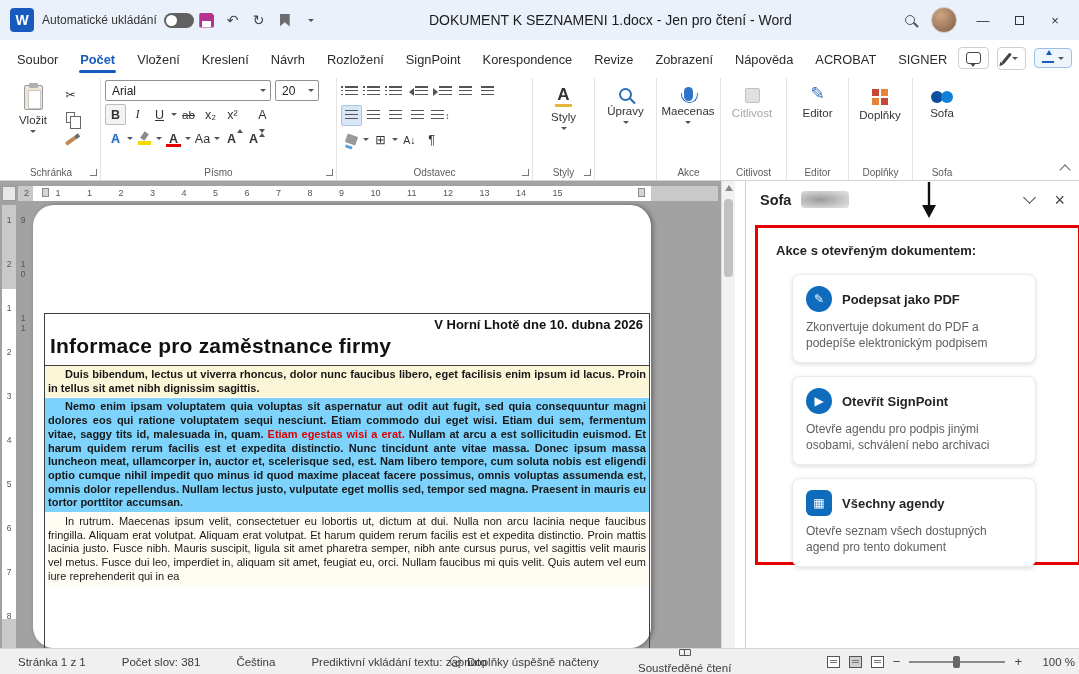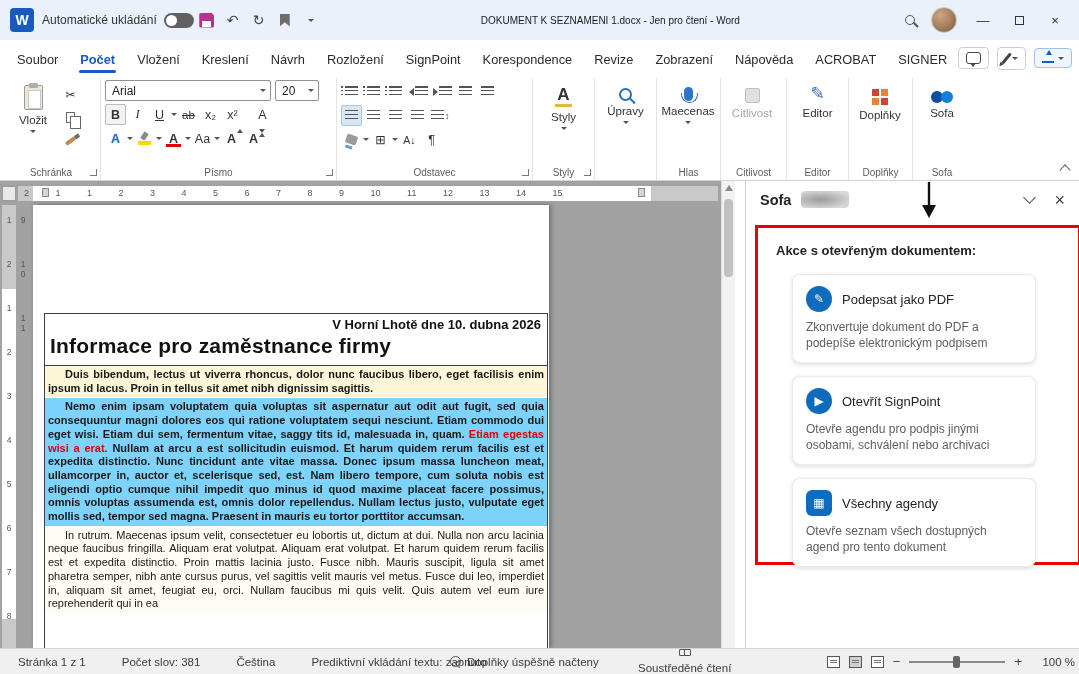--- a/index.html
+++ b/index.html
@@ -12,21 +12,21 @@
   .word-logo { width:24px; height:24px; background:#185abd; color:#fff; border-radius:4px; display:flex; align-items:center; justify-content:center; font-weight:bold; font-size:14px; margin:0 8px 0 4px; }
   .autosave { display:flex; align-items:center; gap:7px; font-size:12px; color:#333; }
   .toggle { width:30px; height:15px; background:#616161; border-radius:8px; position:relative; }
   .toggle::after { content:""; position:absolute; left:2px; top:2px; width:11px; height:11px; border-radius:50%; background:#fff; }
   .tb-ic { width:26px; height:26px; display:flex; align-items:center; justify-content:center; font-size:14px; color:#444; border-radius:4px; }
   .save-ic { width:15px; height:15px; background:#b5338f; border-radius:2px; position:relative; clip-path:polygon(0 0,80% 0,100% 20%,100% 100%,0 100%); }
   .save-ic::after { content:""; position:absolute; left:3px; bottom:1px; width:9px; height:6px; background:#fff; }
   .bookmark-ic { width:10px; height:13px; background:#6d6d6d; clip-path:polygon(0 0,100% 0,100% 100%,50% 68%,0 100%); }
   .chev { width:0; height:0; border-left:4px solid transparent; border-right:4px solid transparent; border-top:4px solid #555; }
   .chev.sm { border-left-width:3px; border-right-width:3px; border-top-width:3.5px; }
-  .title-center { flex:1; text-align:center; font-size:10px; color:#1b1b1b; white-space:nowrap; overflow:hidden; }
+  .title-center { flex:1; text-align:center; font-size:14px; color:#1b1b1b; white-space:nowrap; overflow:hidden; }
   .search-ic { width:10px; height:10px; border:1.6px solid #555; border-radius:50%; position:relative; }
   .search-ic::after { content:""; position:absolute; width:6px; height:1.6px; background:#555; transform:rotate(45deg); right:-5px; bottom:-2px; }
   .avatar { width:26px; height:26px; border-radius:50%; background:radial-gradient(circle at 35% 30%, #cfa684, #7d5a3c 70%, #4c3categories); background:radial-gradient(circle at 35% 30%, #cfa684, #7d5a3c); border:1px solid #c9c9c9; margin:0 8px; }
   .win-btn { width:36px; height:30px; display:flex; align-items:center; justify-content:center; font-size:13px; color:#333; }
   .restore-ic { width:9px; height:9px; border:1px solid #333; }
 
   
   .tabsrow { position:absolute; top:40px; left:0; right:0; height:36px; background:#fff; display:flex; align-items:center; padding:0 6px; }
   .tab { padding:8px 11px 6px; font-size:12.8px; color:#2b2b2b; cursor:default; position:relative; }
   .tab.active { color:#185abd; font-weight:bold; }
@@ -103,21 +103,21 @@
   .main { position:absolute; top:181px; bottom:26px; left:0; right:0; display:flex;gap:10px; }
   .doc-area { width:735px; position:relative; background:#a2a2a2; overflow:hidden; }
   .hruler { position:absolute; top:5px; left:18px; width:700px; height:15px; background:#c9c9c9; }
   .hruler-page { position:absolute; left:15px; width:618px; top:0; bottom:0; background:#ffffff; }
   .hruler-nums { position:absolute; left:6px; right:0; top:0; height:15px; line-height:15px; font-size:9px; color:#555; word-spacing:24px; white-space:nowrap; overflow:hidden; }
   .ind-marker { position:absolute; top:2px; width:7px; height:9px; background:#d6d6d6; border:1px solid #8a8a8a; }
   .tabsel { position:absolute; top:5px; left:2px; width:14px; height:15px; background:#e8e8e8; border:1px solid #9a9a9a; }
   .vruler { position:absolute; top:24px; bottom:0; left:2px; width:14px; background:#c9c9c9; }
   .vruler-white { position:absolute; left:0; right:0; top:84px; height:330px; background:#fff; }
   .vruler-nums { position:absolute; inset:0; writing-mode:vertical-lr; text-orientation:upright; word-spacing:24px; font-size:8.5px; color:#555; padding-top:10px; text-align:left; line-height:14px; }
-  .page { position:absolute; left:33px; top:24px; width:516px; bottom:0; background:#fff; box-shadow:2px 0 5px rgba(0,0,0,.35); }
+  .page { position:absolute; left:33px; top:24px; width:618px; bottom:0; background:#fff; box-shadow:2px 0 5px rgba(0,0,0,.35);border-radius:21px; }
   .content-box { position:absolute; left:11px; right:1px; top:108px; bottom:0; border:1px solid #3f3f3f; border-bottom:none; }
   .date-line { font-weight:bold; font-size:13px; text-align:right; padding:3px 6px 1px; color:#111; }
   .doc-heading { font-weight:bold; font-size:21px; color:#111; padding:1px 5px 7px; border-bottom:1px solid #3f3f3f; letter-spacing:.2px; }
   .para { font-size:11px; line-height:13.7px; text-align:justify; color:#181818; padding:2px 3px; text-indent:17px; margin-bottom:1px; }
   .p-bold { font-weight:bold; background:#fbf6d8; }
   .p-yellow { background:#7dd3fc;font-weight:bold; }
   .p-last { background:#fffdf3; }
   .red-text { color:#e00000; }
   .doc-scroll { position:absolute; right:0; top:0; bottom:0; width:14px; background:#f2f2f2; border-left:1px solid #dcdcdc; }
   .doc-thumb { position:absolute; left:2px; top:18px; width:9px; height:78px; background:#c1c1c1; border-radius:4px; }
@@ -131,21 +131,21 @@
   .pane-header-right { margin-left:auto; display:flex; align-items:center; gap:20px; }
   .pane-chev { width:9px; height:9px; border-left:1.6px solid #444; border-bottom:1.6px solid #444; transform:rotate(-45deg); margin-top:-4px; }
   .pane-close { font-size:18px; color:#444; line-height:14px; }
   .redbox { position:absolute; left:9px; top:44px; width:326px; height:340px; border:3px solid #e60000; background:#fff; }
   .section-label { padding:15px 16px 0 18px; font-size:13px; font-weight:bold; color:#242424; }
   .cards { margin:16px 42px 0 34px; display:flex; flex-direction:column; gap:13px; }
   .card { background:#fff; border:1px solid #ebebeb; border-radius:8px; box-shadow:0 1.6px 4px rgba(0,0,0,.12); padding:11px 13px; }
   .card-head { display:flex; align-items:center; gap:10px; }
   .card-icon { width:26px; height:26px; min-width:26px; border-radius:50%; background:#0f6cbd; color:#fff; display:flex; align-items:center; justify-content:center; font-size:12px; }
   .card-icon.square { border-radius:6px; }
-  .card-title { font-size:13px; font-weight:normal; color:#242424; }
+  .card-title { font-size:13px; font-weight:bold; color:#242424; }
   .card-desc { margin-top:7px; font-size:12px; color:#5f5f5f; line-height:16px; }
 
   
   .anno-arrow { position:absolute; left:919px; top:182px; width:20px; height:38px; pointer-events:none; }
 
   
   .statusbar { position:absolute; bottom:0; left:0; right:0; height:26px; background:#f0f0f0; border-top:1px solid #d6d6d6; font-size:11.5px; color:#3b3b3b; }
   .sb-left { position:absolute; left:0; top:0; bottom:0; display:flex; align-items:center; }
   .sb-item { padding:0 18px; white-space:nowrap; }
   .sb-mid { position:absolute; left:450px; top:0; bottom:0; display:flex; align-items:center; gap:6px; }
@@ -368,21 +368,21 @@
         <span class="chev sm"></span>
       </div>
     </div>
 
     <div class="group" style="width:64px;">
       <div class="bigbtn">
         <span class="ic-mic"></span>
         <span class="lbl">Maecenas</span>
         <span class="chev sm"></span>
       </div>
-      <div class="grp-label">Hlas</div>
+      <div class="grp-label">Akce</div>
     </div>
 
     <div class="group" style="width:66px;">
       <div class="bigbtn disabled">
         <span class="ic-sens"></span>
         <span class="lbl disabled">Citlivost</span>
       </div>
       <div class="grp-label">Citlivost</div>
     </div>
 

